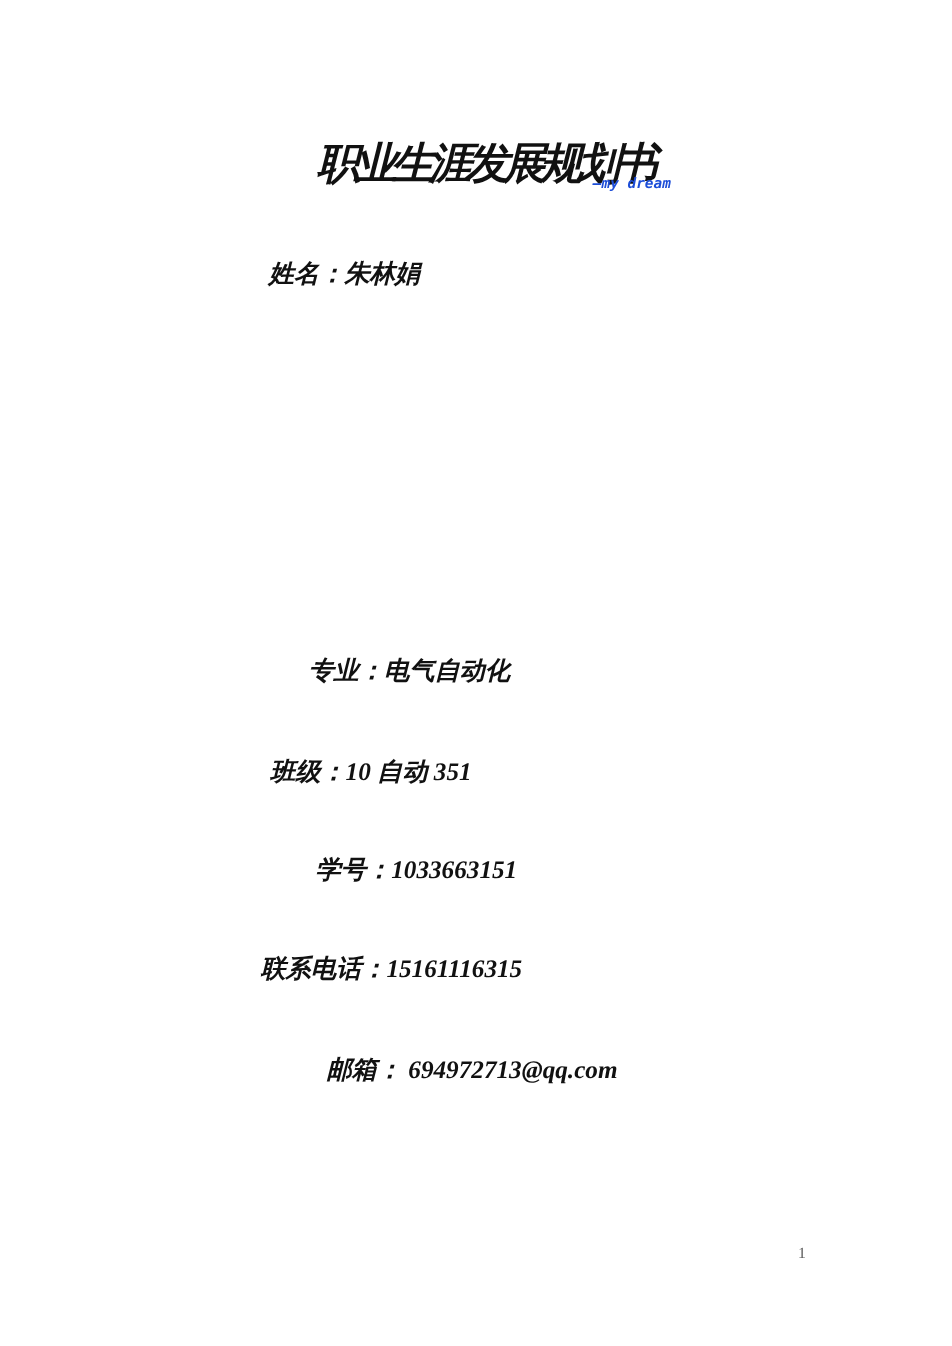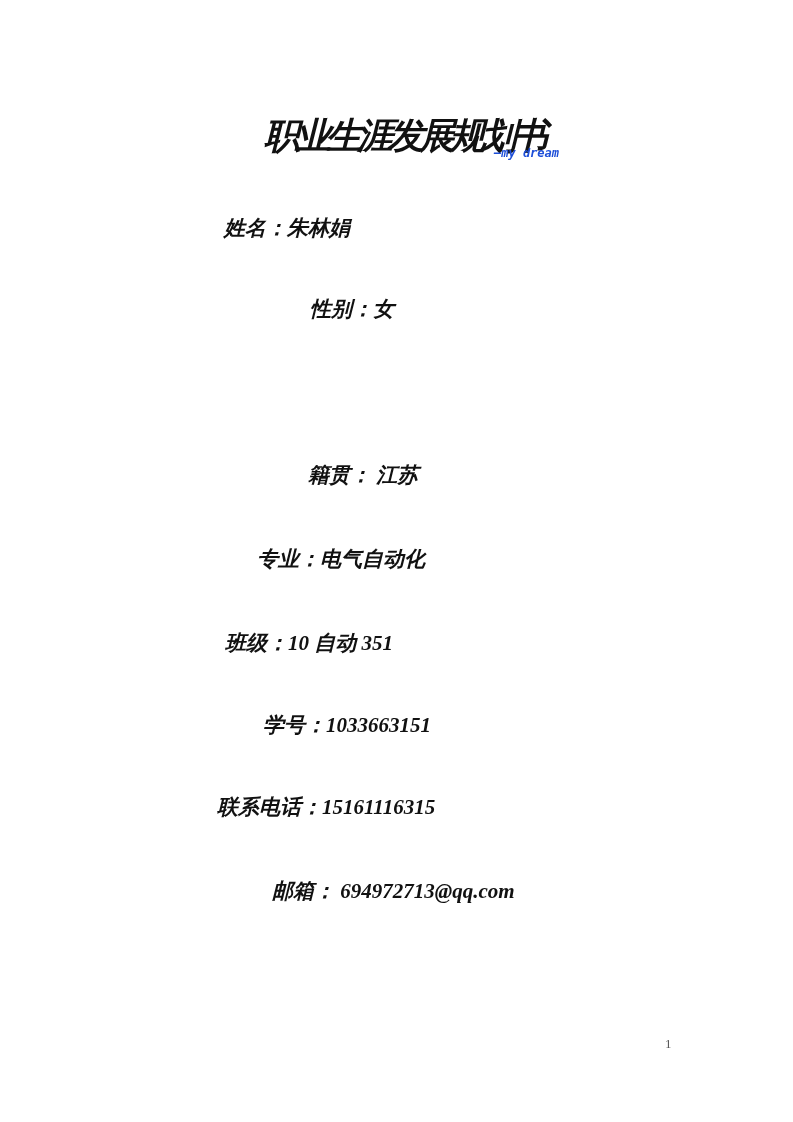--- a/index.html
+++ b/index.html
@@ -74,28 +74,22 @@
 <div class="page">
 
   <h1 class="doc-title">职业生涯发展规划书</h1>
 
   <div class="doc-subtitle">—my dream</div>
 
   <div class="field f-name">
     <span class="label">姓名：</span><span class="value">朱林娟</span>
   </div>
 
-  <div class="field f-gender">
-    <span class="label">性别：</span><span class="value">女</span>
-  </div>
 
 
-  <div class="field f-hometown">
-    <span class="label">籍贯：</span><span class="value"> 江苏</span>
-  </div>
 
   <div class="field f-major">
     <span class="label">专业：</span><span class="value">电气自动化</span>
   </div>
 
   <div class="field f-class">
     <span class="label">班级：</span><span class="value">10 自动 351</span>
   </div>
 
   <div class="field f-studentid">

